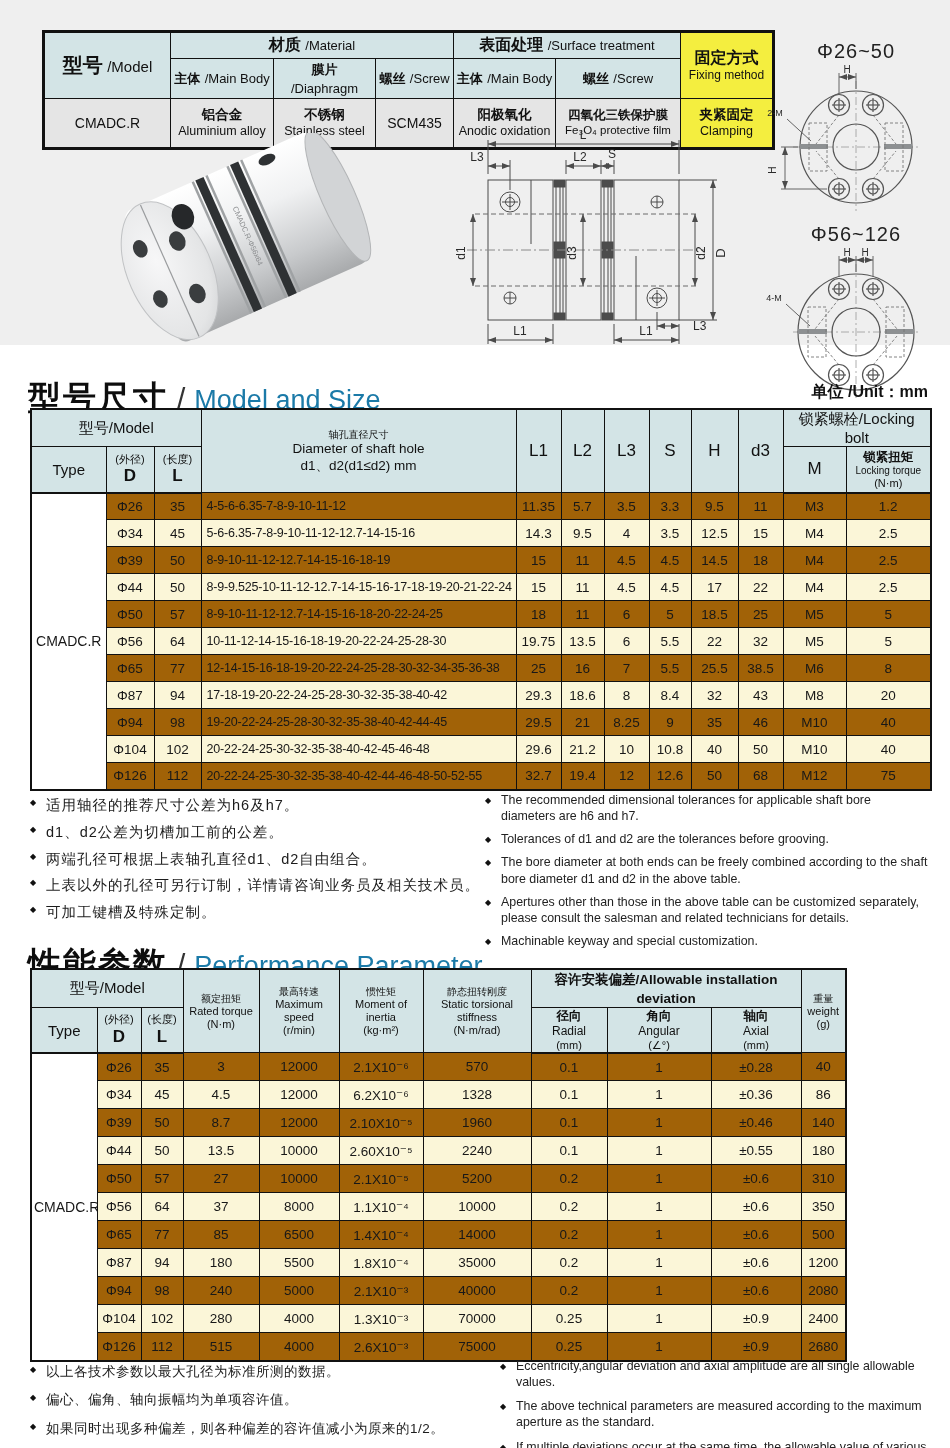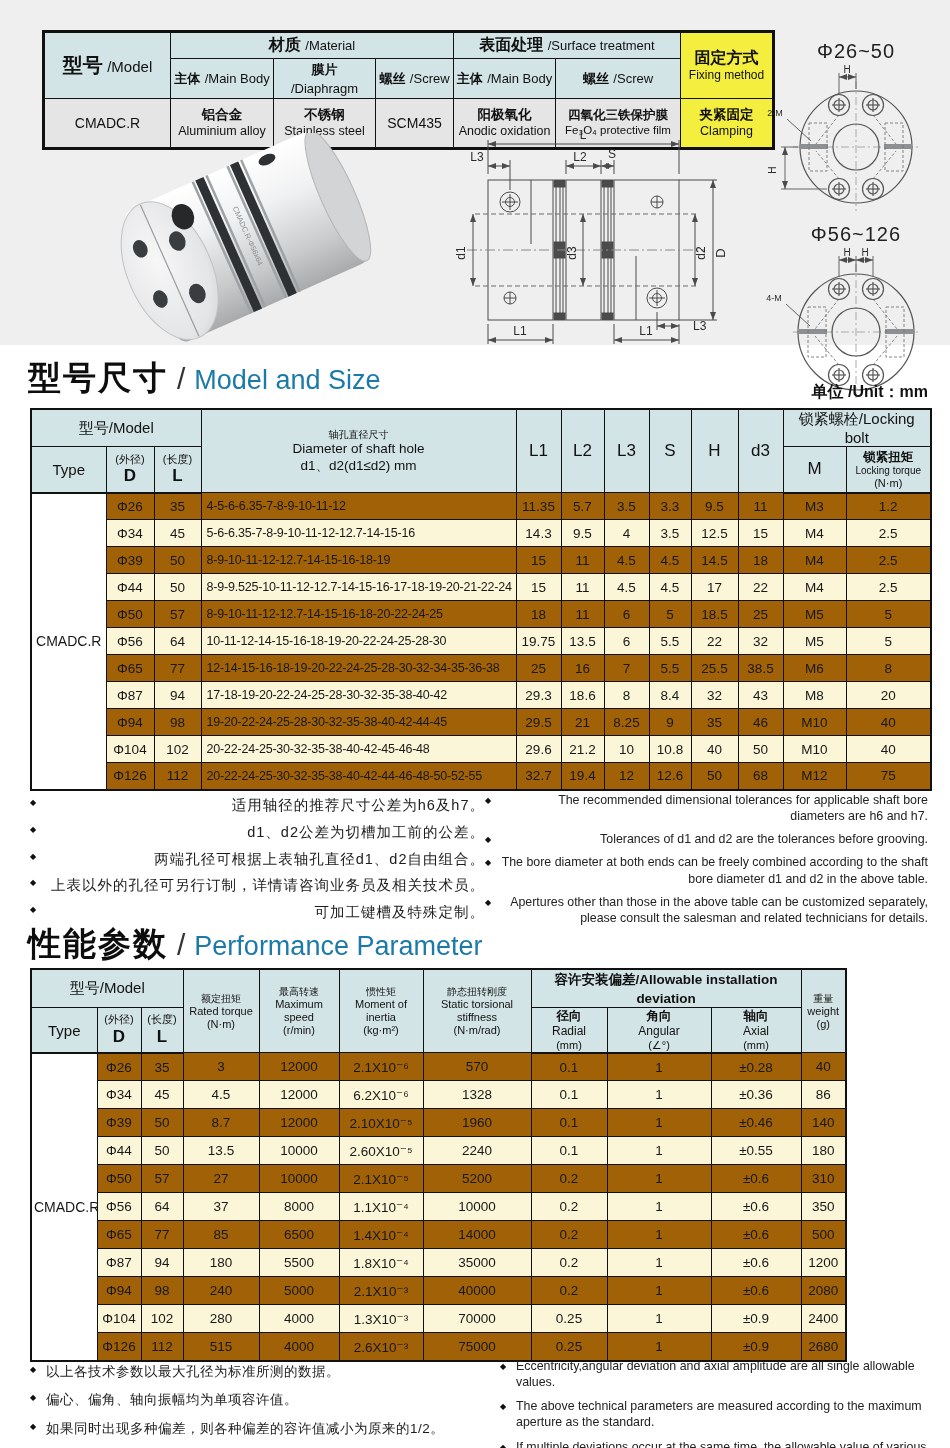--- a/index.html
+++ b/index.html
@@ -26,21 +26,21 @@
 
   
   .photo-wrap { position:absolute; left:85px; top:133px; width:312px; height:212px; }
   .dim-wrap { position:absolute; left:413px; top:122px; width:352px; height:230px; }
   .circles { position:absolute; left:763px; top:16px; width:186px;margin-top:20px; }
   .circ-title { text-align:center; font-size:20px; color:#222; margin:4px 0 0 0; letter-spacing:1px; }
   svg text { font-family:"Liberation Sans","DejaVu Sans",sans-serif; }
 
   
   .sec-title { position:absolute; left:28px; display:flex; align-items:baseline; gap:9px; white-space:nowrap; }
-  .sec-title .zh { font-size:33px; font-weight:bold; letter-spacing:2px; color:#0d0d0d; }
+  .sec-title .zh { font-size:33px; font-weight:bold; letter-spacing:2px; color:#0d0d0d;margin-top:20px; }
   .sec-title .slash { font-size:30px; color:#333; font-weight:300; }
   .sec-title .en { font-size:27px; color:#1b7aa8; }
   .unit-label { position:absolute; right:22px; font-size:16px; font-weight:bold; color:#111; }
 
   
   .spec-table { position:absolute; left:30px; border:2.5px solid #111; background:#a16207; }
   .spec-table th, .spec-table td { border:1px solid #111; text-align:center; vertical-align:middle; padding:0 2px; overflow:hidden; }
   .spec-table th { background:#d3e4e6; font-weight:normal; }
   .spec-table thead tr:last-child th { border-bottom:2.5px solid #111; }
   .spec-table tbody tr:nth-child(even) td { background:#fbf6d8; }
@@ -58,21 +58,21 @@
   #size-table tbody tr { height:27px; }
   #perf-table { top:968px; width:815px; }
   #perf-table thead tr.r1 { height:30px; } #perf-table thead tr.r2 { height:44px; }
   #perf-table tbody tr { height:28px; }
 
   
   .notes { position:absolute; display:flex; }
   .notes ul { list-style:none; margin:0; padding:0; }
   .notes li { position:relative; padding-left:16px; }
   .notes li::before { content:"◆"; position:absolute; left:0; top:0.5em; font-size:8px; color:#111; }
-  #size-notes { left:30px; top:792px; width:898px;text-align:right; }
+  #size-notes { left:30px; top:792px; width:898px; }
   #perf-notes { left:30px; top:1358px; width:898px; }
   .notes .col-zh { width:455px; }
   .notes .col-zh li { font-size:14.5px; line-height:1.85; color:#1c1c1c; letter-spacing:1px; }
   .notes .col-en { width:443px; }
   .notes .col-en li { font-size:12.4px; line-height:1.3; color:#222; margin-bottom:7px; }
   #perf-notes .col-zh li { font-size:13.5px; line-height:2.1; letter-spacing:0.5px; }
   #perf-notes .col-en li { margin-bottom:8px; }
 </style>
 </head>
 <body>
@@ -603,20 +603,21 @@
         <li>两端孔径可根据上表轴孔直径d1、d2自由组合。</li>
         <li>上表以外的孔径可另行订制，详情请咨询业务员及相关技术员。</li>
         <li>可加工键槽及特殊定制。</li>
       </ul>
     <ul class="col-en">
 
     <li>The recommended dimensional tolerances for applicable shaft bore diameters are h6 and h7.</li>
         <li>Tolerances of d1 and d2 are the tolerances before grooving.</li>
         <li>The bore diameter at both ends can be freely combined according to the shaft bore diameter d1 and d2 in the above table.</li>
         <li>Apertures other than those in the above table can be customized separately, please consult the salesman and related technicians for details.</li>
+        <li>Machinable keyway and special customization.</li>
       </ul>
   </div>
 
   <div class="sec-title" style="top:922px;">
     <span class="zh">性能参数</span>
     <span class="slash">/</span>
     <span class="en">Performance Parameter</span>
   </div>
 
   <table class="spec-table" id="perf-table">

